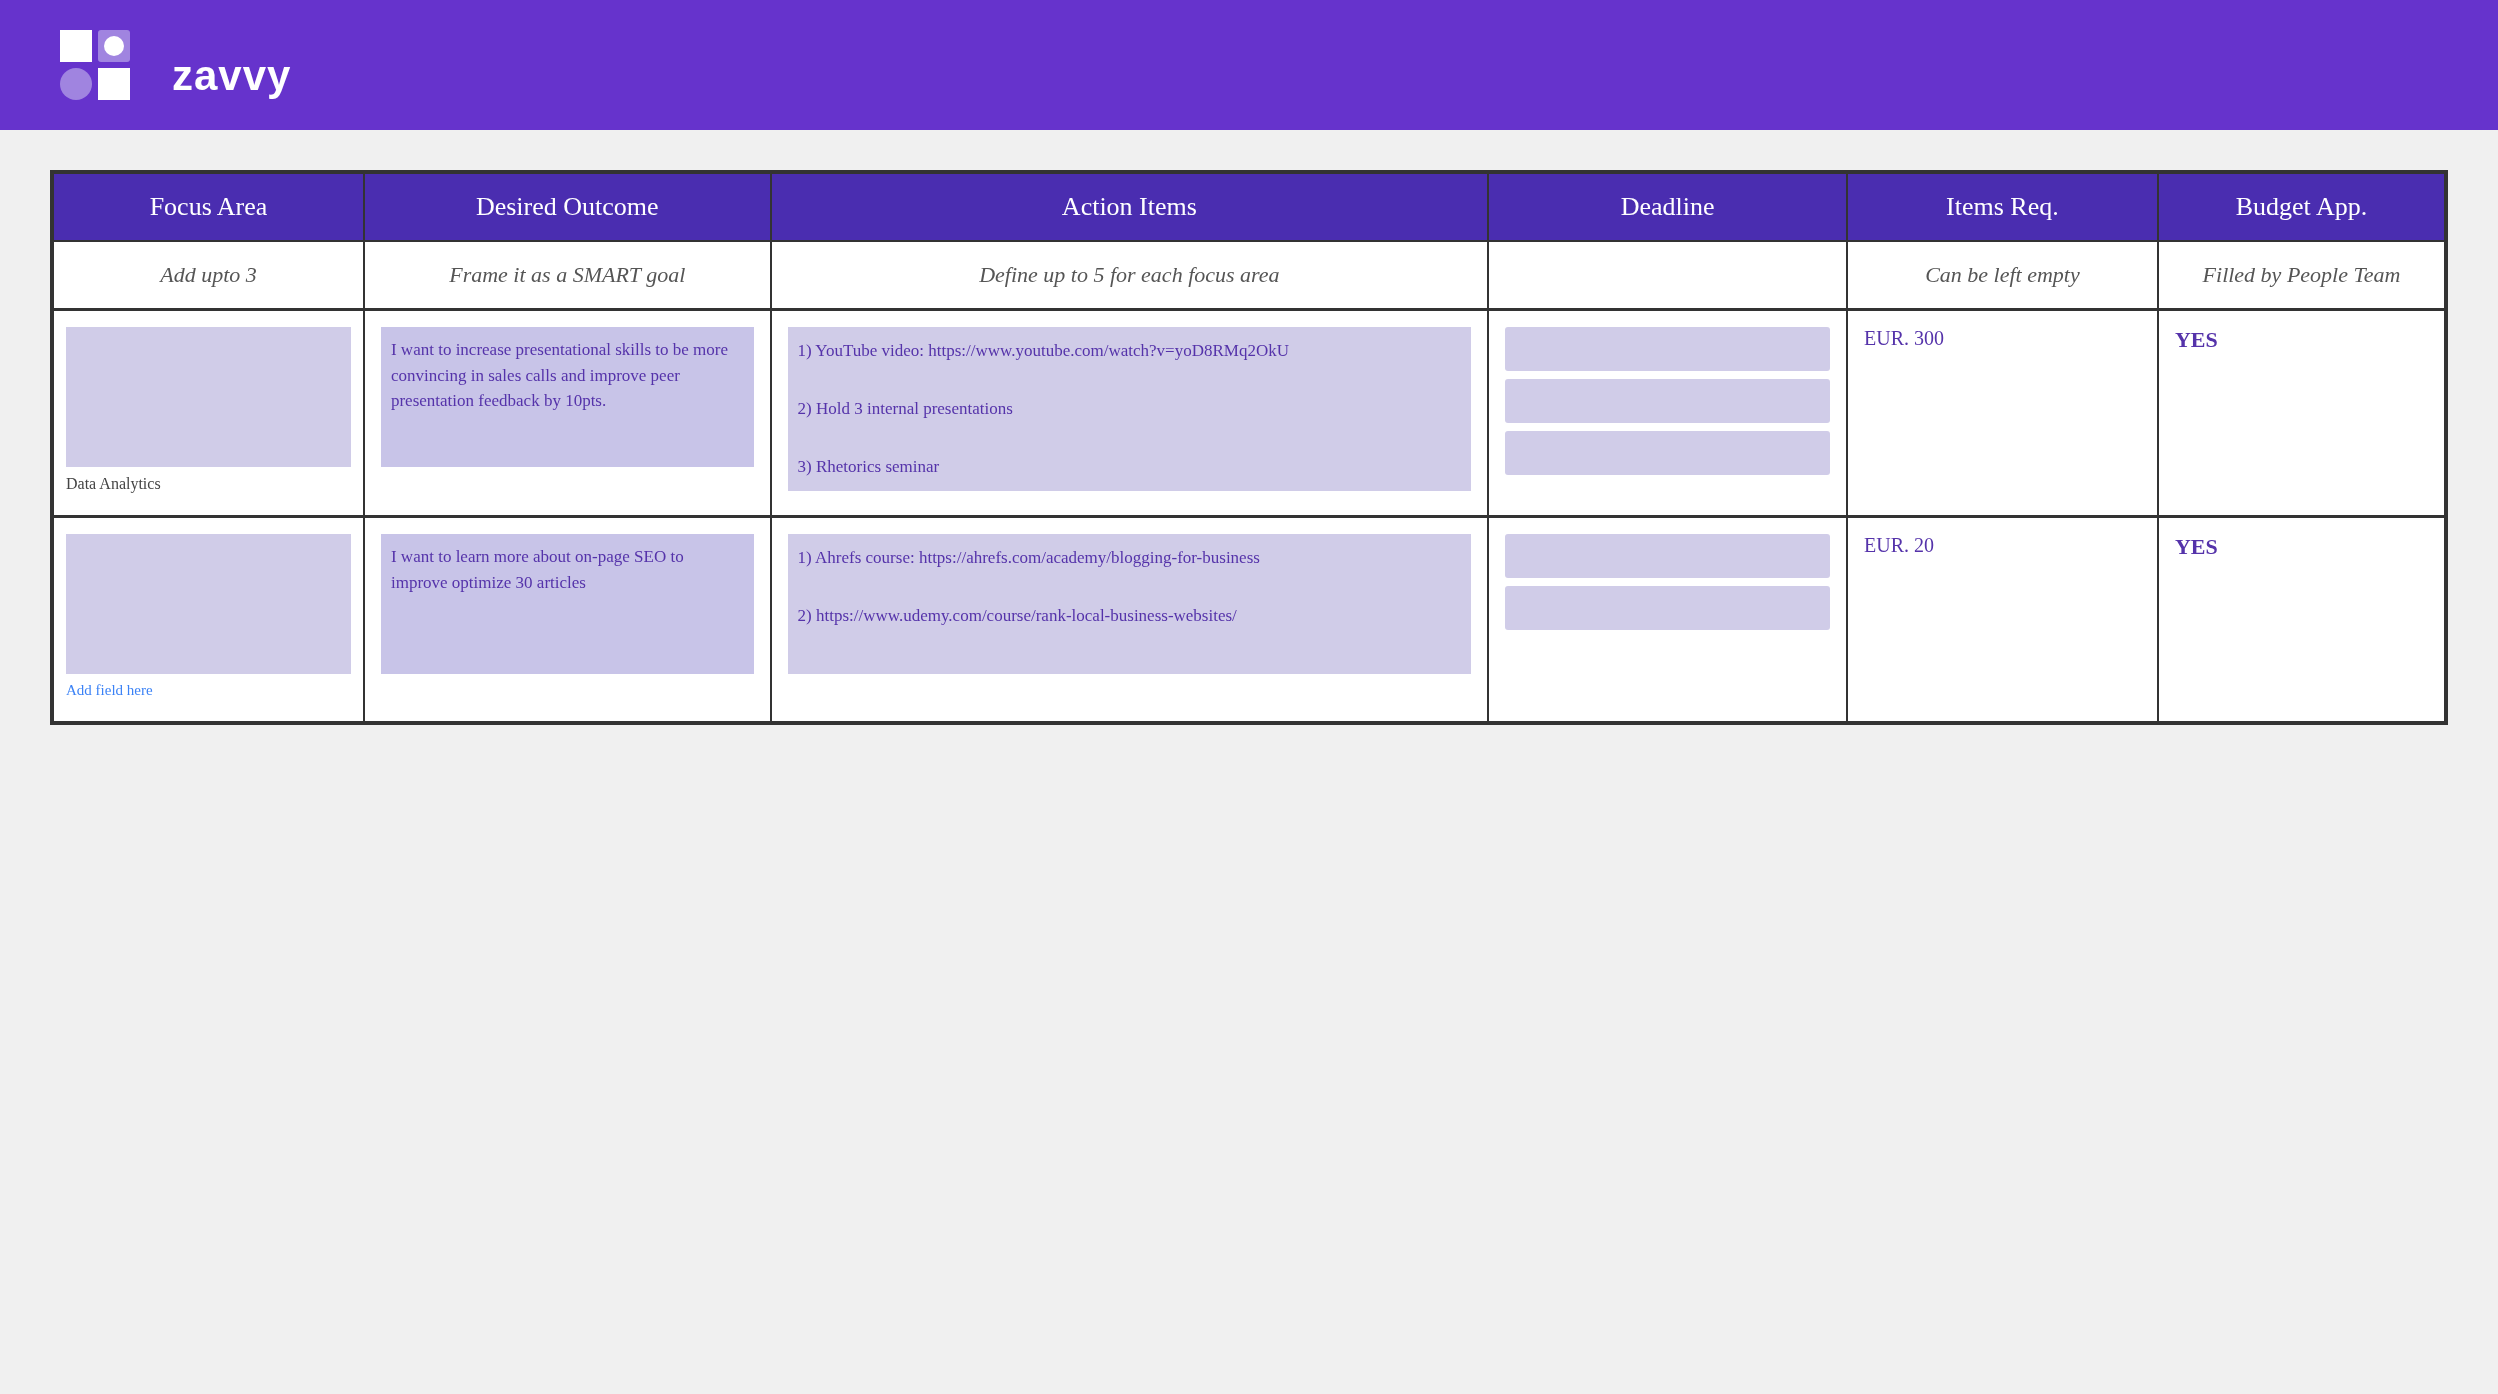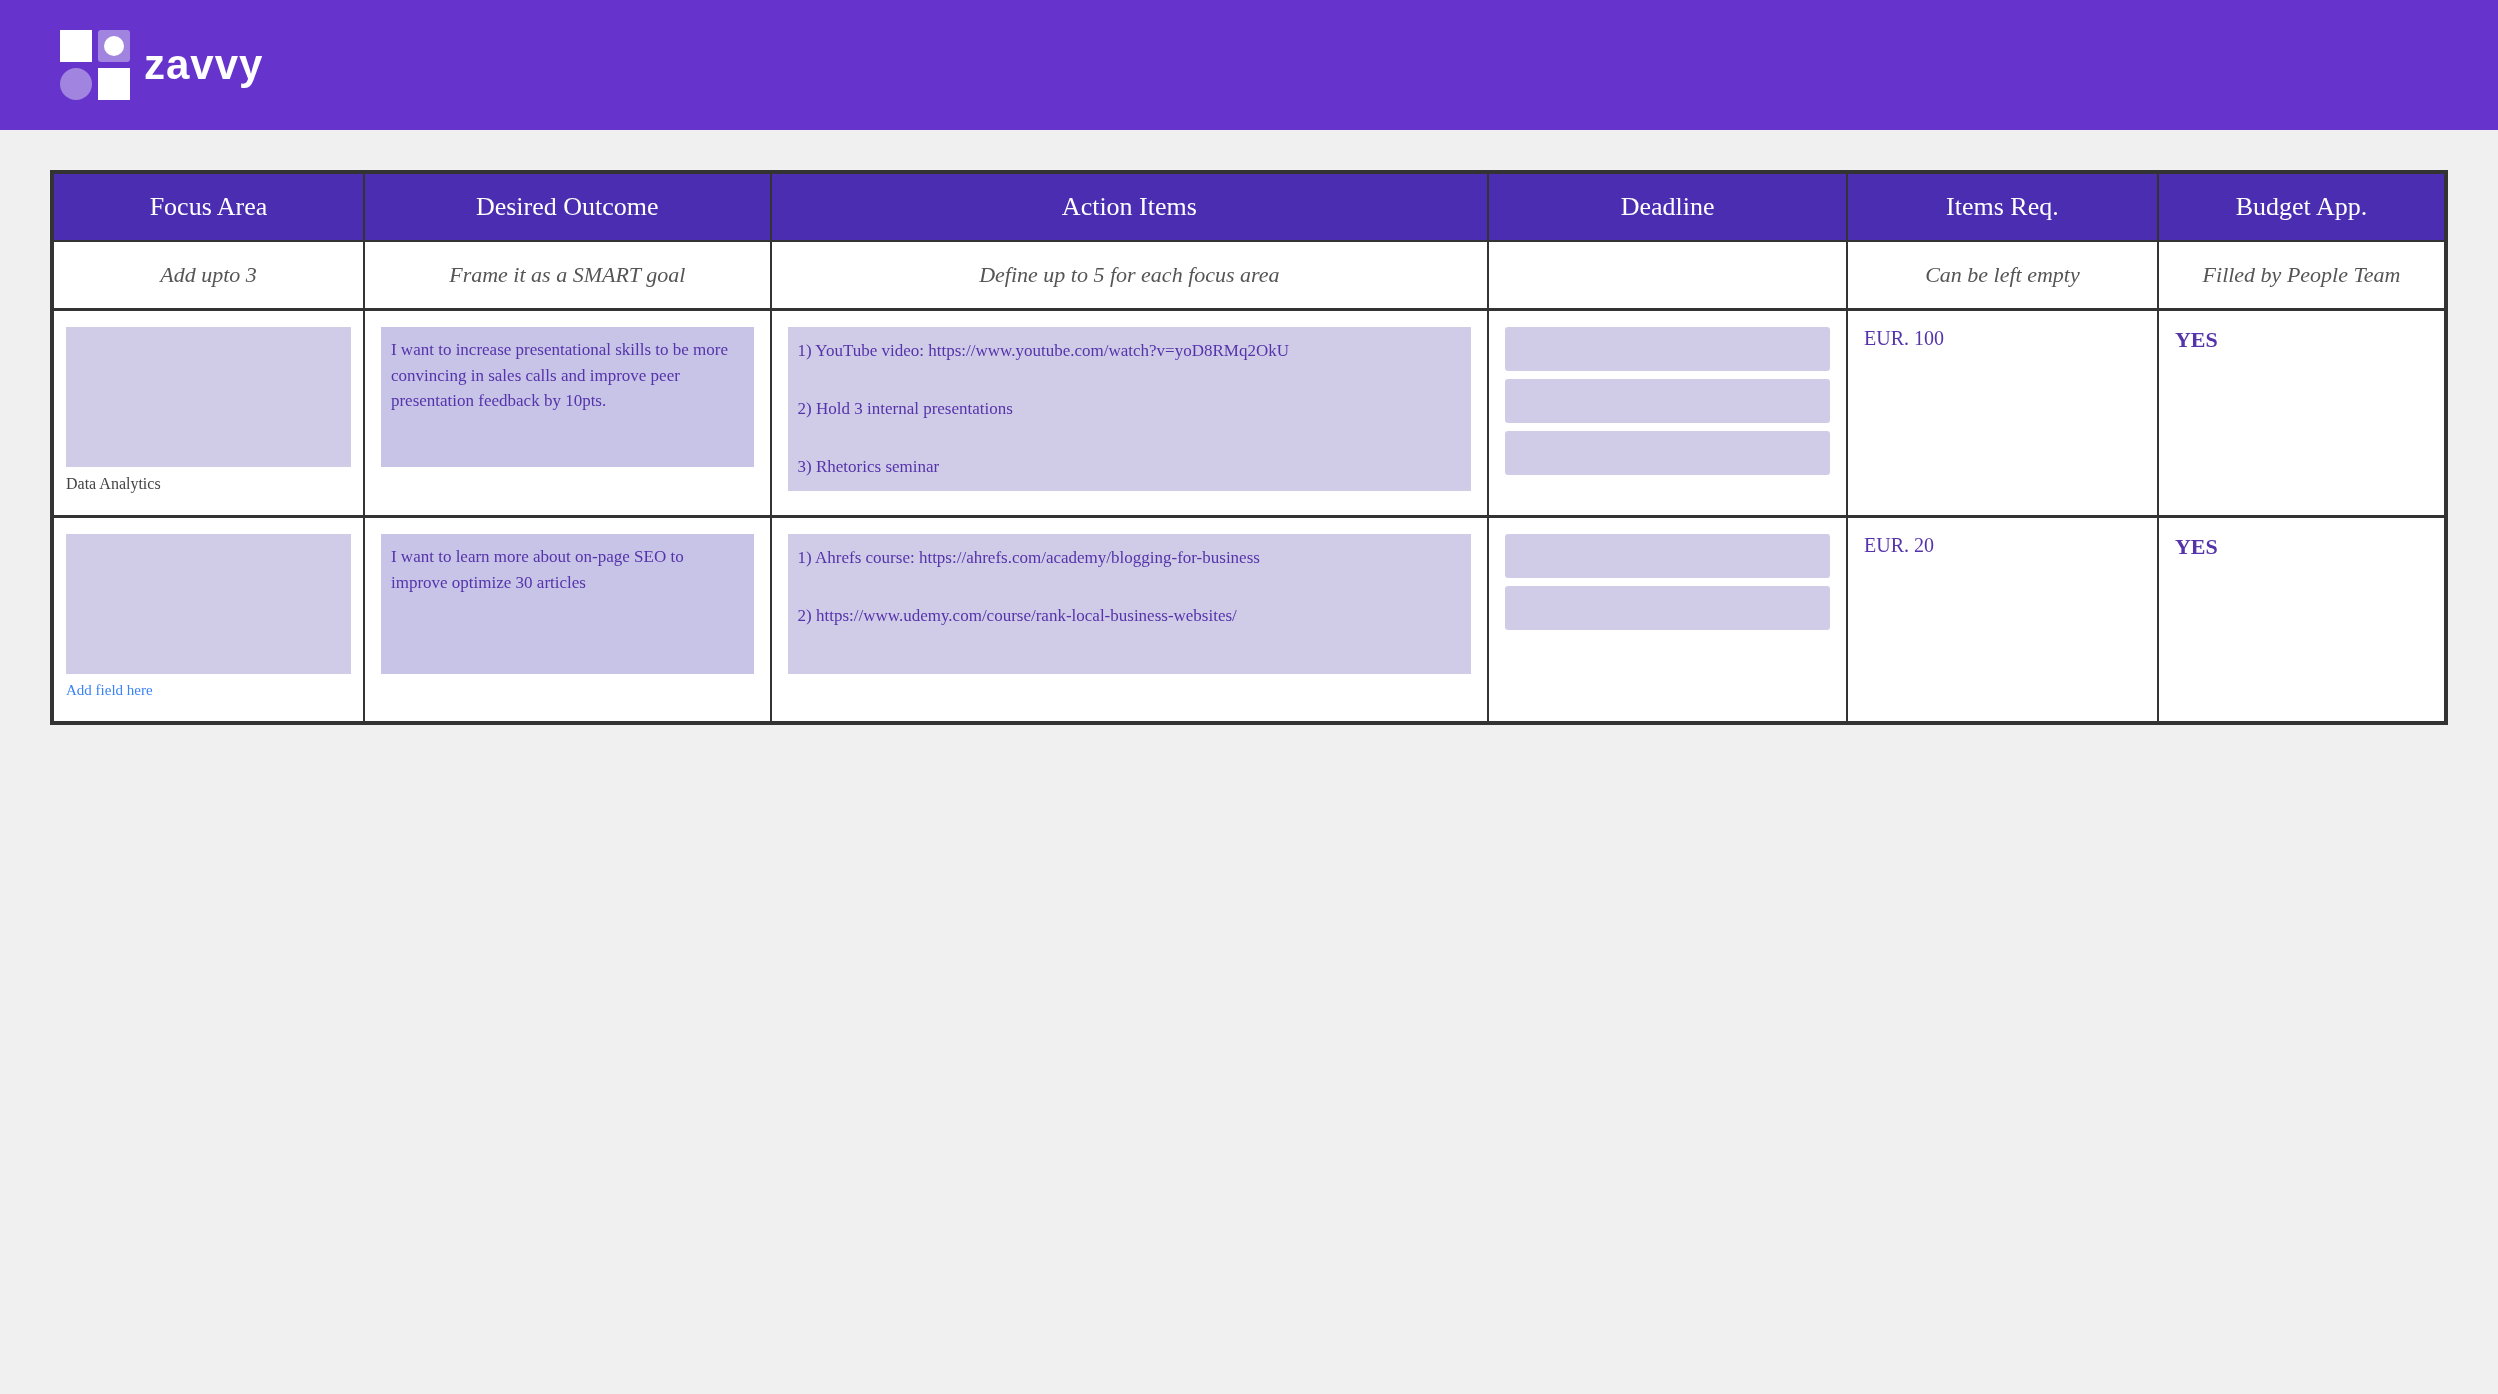--- a/index.html
+++ b/index.html
@@ -20,22 +20,22 @@
 
     .header-title {
       color: white;
       font-size: 52px;
       font-weight: 400;
       font-family: 'Georgia', serif;
     }
 
     .logo-area {
       display: flex;
-      align-items: center;
-      gap: 4px;
+      align-items: flex-end;
+      gap: 32px;
     }
 
     .logo-icon {
       width: 80px;
       height: 70px;
     }
 
     .logo-text {
       color: white;
       font-size: 42px;
@@ -259,21 +259,21 @@
 
 3) Rhetorics seminar</div>
           </td>
           <td>
             <div class="deadline-blocks">
               <div class="deadline-block"></div>
               <div class="deadline-block"></div>
               <div class="deadline-block"></div>
             </div>
           </td>
-          <td class="budget-req-cell">EUR. 100</td>
+          <td class="budget-req-cell">EUR. 300</td>
           <td class="budget-app-cell">YES</td>
         </tr>
 
         <tr class="data-row row-separator">
           <td class="focus-cell">
             <div class="cell-lavender" style="min-height:140px;"></div>
             <div class="focus-label add-field">Add field here</div>
           </td>
           <td class="desired-cell">
             <div class="cell-lavender" style="color:#5533aa;font-size:17px;line-height:1.5;min-height:140px;">I want to learn more about on-page SEO to improve optimize 30 articles</div>

